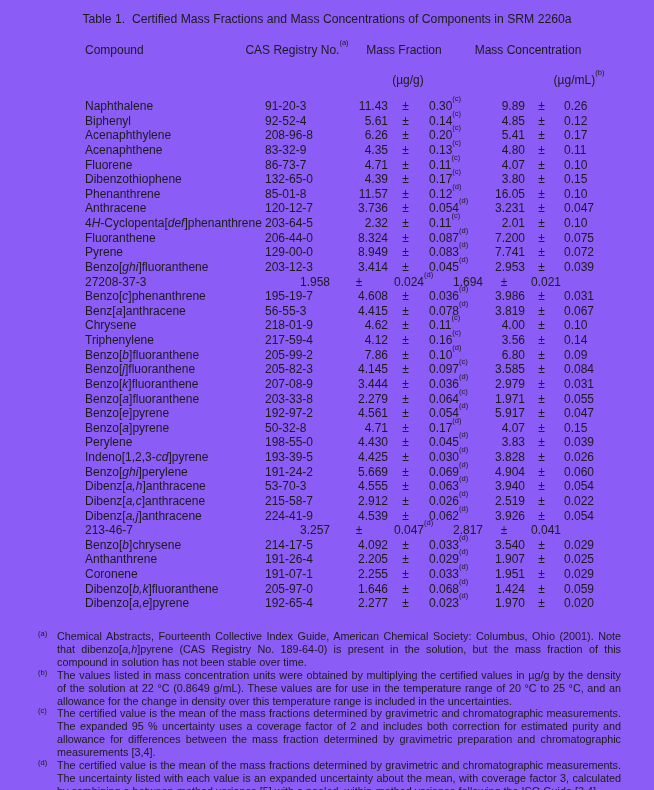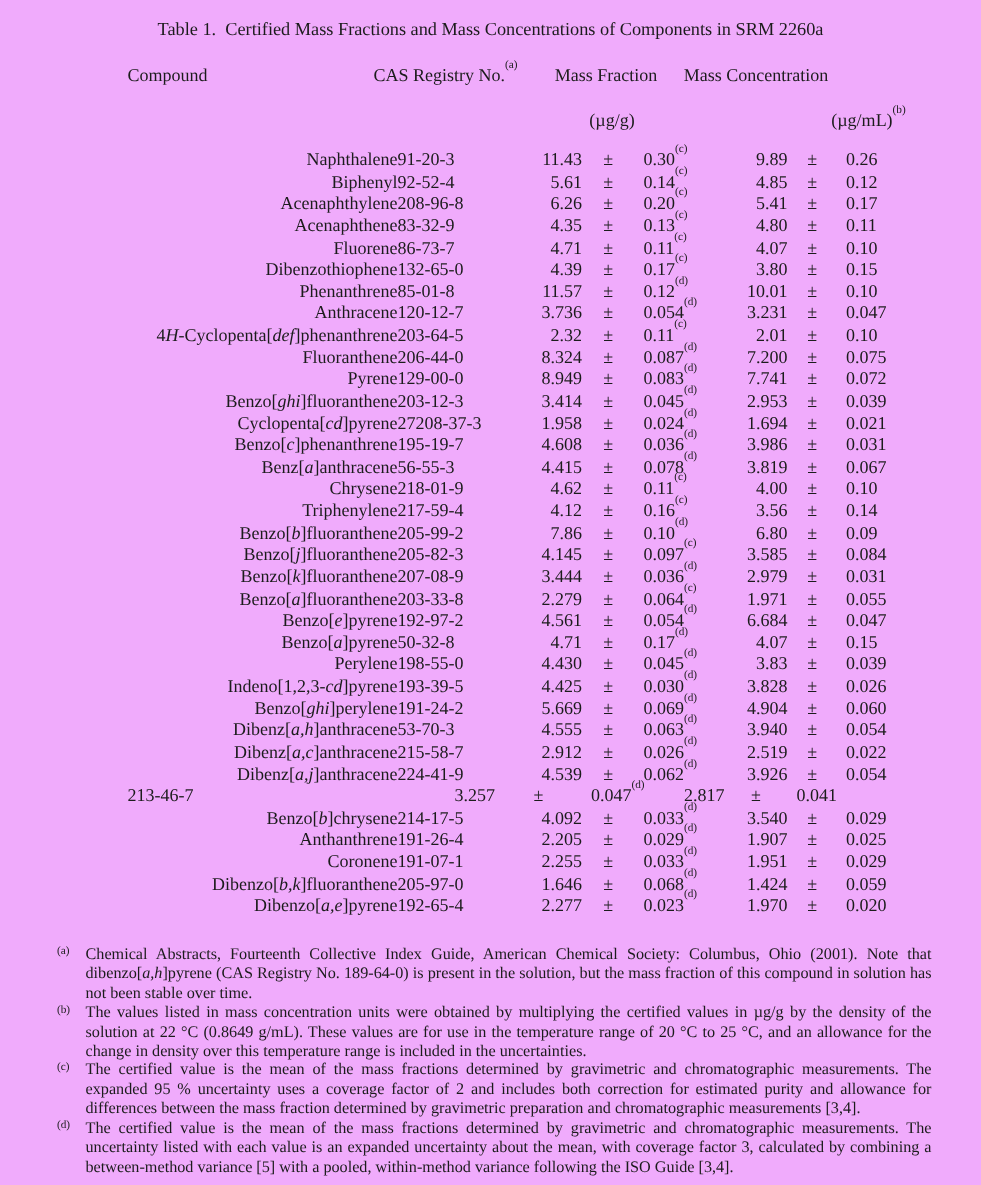--- a/index.html
+++ b/index.html
@@ -1,39 +1,39 @@
 <!DOCTYPE html>
 <html><head>
 <meta charset="utf-8">
 <style>
   html,body{margin:0;padding:0;background:#e8e8e8;}
   .page{
     position:relative;
     width:654px;height:790px;
-    background:#f0abfc;
-    font-family:Liberation Serif, serif;
+    background:#8b5cf6;
+    font-family:Liberation Sans, sans-serif;
     color:#1c1c1c;
     overflow:hidden;
     margin:0 auto;
   }
   .title{
     position:absolute;top:12px;left:0;width:654px;
     text-align:center;font-size:12.2px;white-space:pre-wrap;
   }
   .hdr{position:absolute;top:43px;font-size:12px;}
   .hdr-center{transform:translateX(-50%);white-space:nowrap;}
   .units{position:absolute;top:73px;font-size:12px;transform:translateX(-50%);white-space:nowrap;}
   sup.fnmark{font-size:7.5px;position:relative;top:-4px;line-height:0;letter-spacing:0;}
   .tbody{position:absolute;left:85px;top:99px;width:535px;}
   .row{
     display:grid;
     grid-template-columns:180px 65px 58px 35px 60px 42px 33px 62px;
     height:14.64px;line-height:14.64px;font-size:12px;white-space:nowrap;
   }
-  .c-name{text-align:right;overflow:visible;}
+  .c-name{text-align:left;overflow:visible;}
   .c-cas{text-align:left;}
   .c-num{text-align:right;}
   .c-pm{text-align:center;}
   .c-unc{text-align:left;padding-left:6px;}
   .footnotes{
     position:absolute;left:38px;top:630px;width:583px;
     font-size:10.8px;line-height:12.9px;text-align:justify;
   }
   .footnote{position:relative;padding-left:19px;}
   .fn-label{position:absolute;left:0;top:-2px;font-size:7.5px;}
@@ -45,21 +45,21 @@
 <div class="page">
 
   <div class="title">Table 1.  Certified Mass Fractions and Mass Concentrations of Components in SRM 2260a</div>
 
   <div class="hdr" style="left:85px;">Compound</div>
 
   <div class="hdr hdr-center" style="left:297px;"><span>CAS Registry No.</span><sup class="fnmark">(a)</sup></div>
 
   <div class="hdr hdr-center" style="left:404px;">Mass Fraction</div>
 
-  <div class="hdr hdr-center" style="left:504px;">Mass Concentration</div>
+  <div class="hdr hdr-center" style="left:528px;">Mass Concentration</div>
 
   <div class="units" style="left:408px;">(µg/g)</div>
 
   <div class="units" style="left:531px;margin-left:48px;"><span>(µg/mL)</span><sup class="fnmark">(b)</sup></div>
 
   <div class="tbody" id="tbody">
       <div class="row">
         <span class="c-name">Naphthalene</span>
         <span class="c-cas">91-20-3</span>
         <span class="c-num">11.43</span>
@@ -118,21 +118,21 @@
         <span class="c-num">3.80</span>
         <span class="c-pm">±</span>
         <span class="c-unc">0.15</span>
       </div>
       <div class="row">
         <span class="c-name">Phenanthrene</span>
         <span class="c-cas">85-01-8</span>
         <span class="c-num">11.57</span>
         <span class="c-pm">±</span>
         <span class="c-unc">0.12<sup class="fnmark">(d)</sup></span>
-        <span class="c-num">10.01</span>
+        <span class="c-num">16.05</span>
         <span class="c-pm">±</span>
         <span class="c-unc">0.10</span>
       </div>
       <div class="row">
         <span class="c-name">Anthracene</span>
         <span class="c-cas">120-12-7</span>
         <span class="c-num">3.736</span>
         <span class="c-pm">±</span>
         <span class="c-unc">0.054<sup class="fnmark">(d)</sup></span>
         <span class="c-num">3.231</span>
@@ -173,21 +173,20 @@
         <span class="c-name">Benzo[<i>ghi</i>]fluoranthene</span>
         <span class="c-cas">203-12-3</span>
         <span class="c-num">3.414</span>
         <span class="c-pm">±</span>
         <span class="c-unc">0.045<sup class="fnmark">(d)</sup></span>
         <span class="c-num">2.953</span>
         <span class="c-pm">±</span>
         <span class="c-unc">0.039</span>
       </div>
       <div class="row">
-        <span class="c-name">Cyclopenta[<i>cd</i>]pyrene</span>
         <span class="c-cas">27208-37-3</span>
         <span class="c-num">1.958</span>
         <span class="c-pm">±</span>
         <span class="c-unc">0.024<sup class="fnmark">(d)</sup></span>
         <span class="c-num">1.694</span>
         <span class="c-pm">±</span>
         <span class="c-unc">0.021</span>
       </div>
       <div class="row">
         <span class="c-name">Benzo[<i>c</i>]phenanthrene</span>
@@ -268,21 +267,21 @@
         <span class="c-num">1.971</span>
         <span class="c-pm">±</span>
         <span class="c-unc">0.055</span>
       </div>
       <div class="row">
         <span class="c-name">Benzo[<i>e</i>]pyrene</span>
         <span class="c-cas">192-97-2</span>
         <span class="c-num">4.561</span>
         <span class="c-pm">±</span>
         <span class="c-unc">0.054<sup class="fnmark">(d)</sup></span>
-        <span class="c-num">6.684</span>
+        <span class="c-num">5.917</span>
         <span class="c-pm">±</span>
         <span class="c-unc">0.047</span>
       </div>
       <div class="row">
         <span class="c-name">Benzo[<i>a</i>]pyrene</span>
         <span class="c-cas">50-32-8</span>
         <span class="c-num">4.71</span>
         <span class="c-pm">±</span>
         <span class="c-unc">0.17<sup class="fnmark">(d)</sup></span>
         <span class="c-num">4.07</span>

